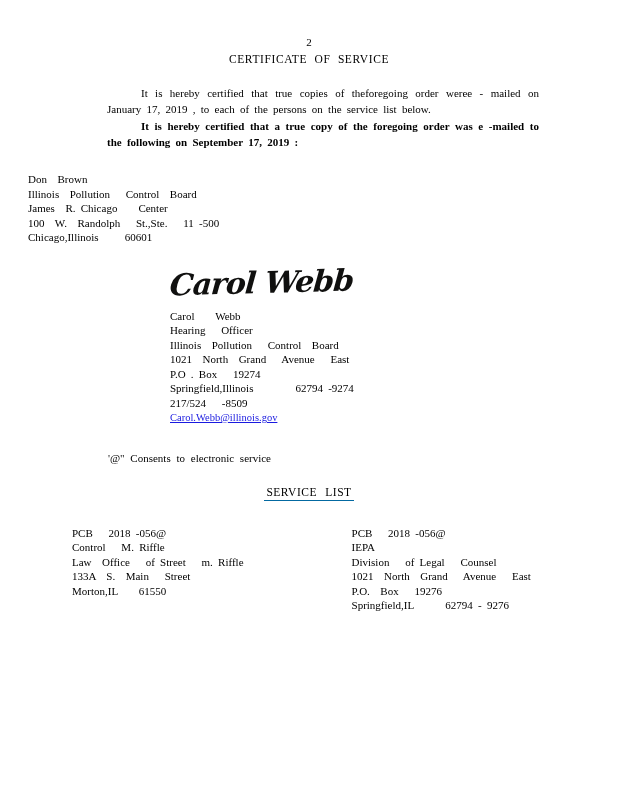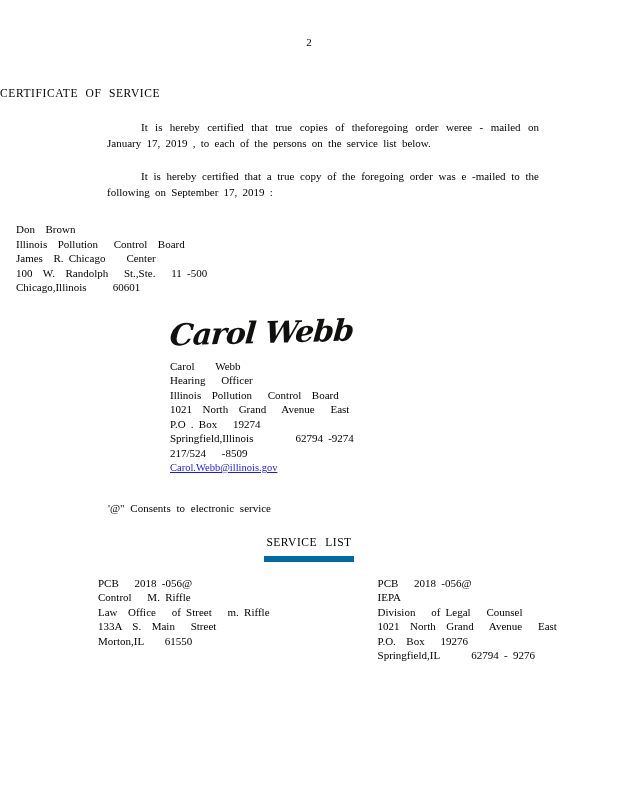--- a/index.html
+++ b/index.html
@@ -21,51 +21,53 @@
     box-sizing: border-box;
     padding: 0;
   }
   .page-number {
     text-align: center;
     font-size: 11px;
     margin-top: 36px;
     letter-spacing: 0.2px;
   }
   .doc-title {
+    text-align: center;
     font-size: 11.5px;
-    margin-top: 39px;
+    margin-top: 5px;
     letter-spacing: 0.6px;
     word-spacing: 4px;
   }
   .body-block {
     margin: 0 auto;
     width: 460px;
     padding-left: 28px;
     box-sizing: border-box;
   }
   p.para {
     font-size: 11px;
     line-height: 16px;
     margin: 0;
     word-spacing: 2.5px;
     text-align: justify;
   }
   p.para.first {
     margin-top: 20px;
   }
   p.para.second {
-    margin-top: 17px;
+    margin-top: 1px;
+    font-weight: bold;
   }
   .indent {
     display: inline-block;
     width: 34px;
   }
   .addr-block {
     margin-top: 22px;
-    padding-left: 16px;
+    padding-left: 28px;
     font-size: 11px;
     line-height: 14.5px;
     word-spacing: 2.5px;
   }
   .addr-block div {
     white-space: pre;
   }
   .sig-area {
     margin-top: 20px;
     padding-left: 170px;
@@ -103,26 +105,26 @@
     word-spacing: 3px;
   }
   .service-list-title {
     text-align: center;
     margin-top: 22px;
     font-size: 11.5px;
     letter-spacing: 0.5px;
     word-spacing: 5px;
   }
   .service-list-title span {
-    border-bottom: 6px solid #0369a1;
-    padding: 0 2px 8px 2px;
+    border-bottom: 1px solid #0369a1;
+    padding: 0 2px 2px 2px;
   }
   .columns {
     margin-top: 28px;
-    padding-left: 98px;
+    padding-left: 72px;
     display: flex;
     gap: 108px;
     font-size: 11px;
     line-height: 14.5px;
     word-spacing: 2.5px;
   }
   .columns .col div {
     white-space: pre;
   }
 </style>

